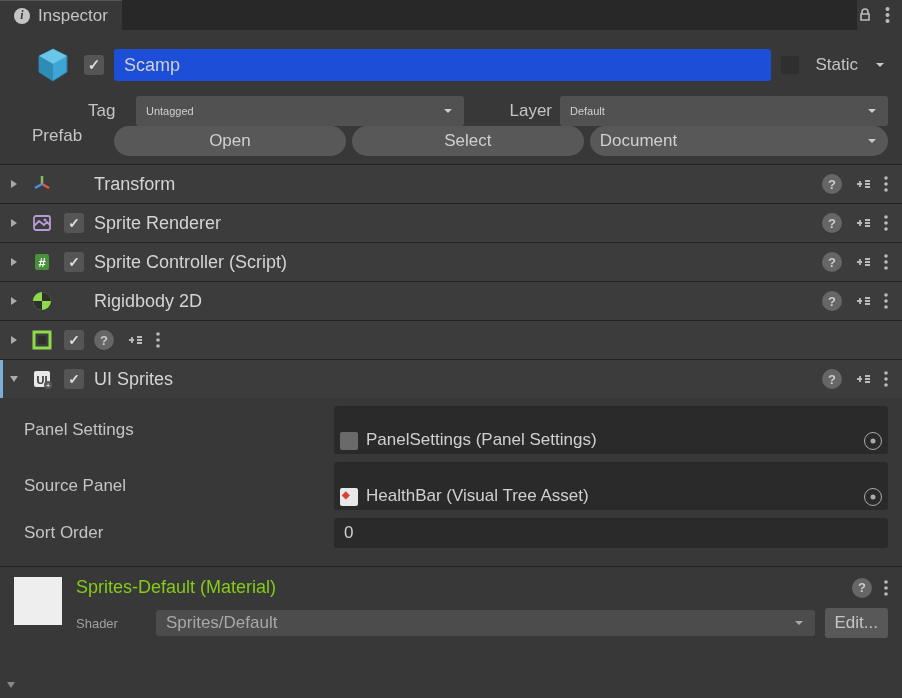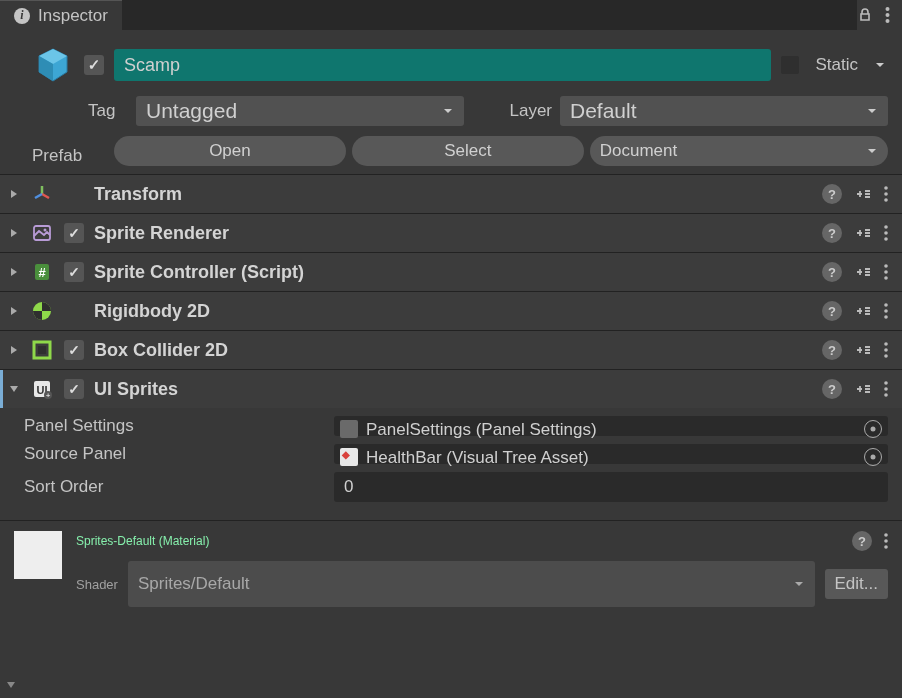--- a/index.html
+++ b/index.html
@@ -10,65 +10,65 @@
   .tab-icon { width: 16px; height: 16px; border-radius: 50%; background: #c4c4c4; display: flex; align-items: center; justify-content: center; color: #383838; font-weight: bold; font-size: 12px; font-style: italic; font-family: Georgia, serif; }
   .tab-spacer { flex: 1; }
   .topbar-right { display: flex; align-items: center; gap: 12px; padding-right: 12px; background: #383838; }
   .lock-icon svg, .dots-icon svg { display: block; }
   
   .header-section { padding: 14px 14px 8px 14px; }
   .header-row1 { display: flex; align-items: center; gap: 10px; padding-left: 18px; }
   .cube-icon { width: 42px; height: 42px; display: flex; align-items: center; justify-content: center; }
   .checkbox { width: 20px; height: 20px; background: #555; border-radius: 3px; display: flex; align-items: center; justify-content: center; }
   .checkbox.checked::after { content: "✓"; color: #ddd; font-weight: bold; font-size: 15px; }
-  .name-input { flex: 1; background: #0f766e; border: none; color: #d0d0d0; padding: 6px 10px; font-size: 18px; border-radius: 3px; height: 32px; }
+  .name-input { flex: 1; background: #1d4ed8; border: none; color: #d0d0d0; padding: 6px 10px; font-size: 18px; border-radius: 3px; height: 32px; }
   .static-check { width: 18px; height: 18px; background: #2f2f2f; border-radius: 2px; }
   .static-label { padding: 0 4px 0 6px; font-size: 17px; }
   .chevron-down { width: 16px; display: flex; align-items: center; justify-content: center; }
   
   .header-row2 { display: flex; align-items: center; gap: 8px; margin-top: 10px; padding-left: 74px; }
   .field-label { font-size: 17px; color: #c4c4c4; }
-  .dropdown { background: #515151; color: #d0d0d0; padding: 5px 10px; border-radius: 3px; display: flex; align-items: center; justify-content: space-between; font-size: 21px; height: 30px; }
+  .dropdown { background: #515151; color: #d0d0d0; padding: 5px 10px; border-radius: 3px; display: flex; align-items: center; justify-content: space-between; font-size: 11px; height: 30px; }
   .dropdown .dd-text { flex: 1; }
   
-  .header-row3 { display: flex; align-items: flex-end; gap: 6px; margin-top: 10px; padding-left: 18px; }
+  .header-row3 { display: flex; align-items: flex-start; gap: 6px; padding-left: 18px; }
   .prefab-label { width: 76px; font-size: 17px; }
   .btn { background: #585858; color: #d0d0d0; padding: 5px 0; text-align: center; border-radius: 15px; font-size: 17px; height: 30px; display: flex; align-items: center; justify-content: center; }
   
   .component { border-top: 1px solid #222; }
   .component-header { display: flex; align-items: center; gap: 10px; padding: 7px 14px 7px 8px; background: #3c3c3c; position: relative; }
   .foldout { width: 12px; display: flex; align-items: center; justify-content: center; }
   .comp-icon { width: 24px; height: 24px; display: flex; align-items: center; justify-content: center; }
   .comp-check { width: 20px; height: 20px; background: #555; border-radius: 3px; display: flex; align-items: center; justify-content: center; }
   .comp-check.checked::after { content: "✓"; color: #ddd; font-weight: bold; font-size: 14px; }
   .comp-check-spacer { width: 20px; }
-  .comp-title { flex: 1; font-weight: 700; font-size: 18px; color: #d4d4d4; }
+  .comp-title { flex: 1; font-weight: 400; font-size: 18px; color: #d4d4d4; }
   .comp-actions { display: flex; align-items: center; gap: 12px; }
   .help-icon { width: 20px; height: 20px; border-radius: 50%; background: #666; display: flex; align-items: center; justify-content: center; color: #ccc; font-size: 13px; font-weight: bold; }
   .preset-icon, .vdots-icon { display: flex; align-items: center; justify-content: center; }
   .expanded-indicator { position: absolute; left: 0; top: 0; bottom: 0; width: 3px; background: #7baed6; }
   
   .component-body { padding: 8px 14px 10px 24px; }
   .prop-row { display: flex; align-items: center; margin-bottom: 8px; }
   .prop-label { width: 310px; font-size: 17px; }
-  .object-field { flex: 1; background: #2a2a2a; border-radius: 3px; display: flex; align-items: flex-start; padding: 4px 6px; gap: 8px; height: 20px; }
+  .object-field { flex: 1; background: #2a2a2a; border-radius: 3px; display: flex; align-items: flex-end; padding: 4px 6px; gap: 8px; height: 48px; }
   .object-field-icon { width: 18px; height: 18px; background: #888; border-radius: 2px; display: flex; align-items: center; justify-content: center; }
   .object-field-text { flex: 1; font-size: 17px; color: #d0d0d0; }
   .object-picker { width: 18px; height: 18px; border: 1.5px solid #aaa; border-radius: 50%; position: relative; }
   .object-picker::after { content: ""; position: absolute; width: 5px; height: 5px; background: #aaa; border-radius: 50%; top: 50%; left: 50%; transform: translate(-50%, -50%); }
   .num-input { flex: 1; background: #2a2a2a; border: none; color: #d0d0d0; padding: 5px 10px; font-size: 17px; border-radius: 3px; height: 30px; }
   
   .material-section { border-top: 1px solid #222; padding: 10px 14px; display: flex; gap: 14px; }
   .material-thumb { width: 48px; height: 48px; background: #eee; }
   .material-info { flex: 1; }
   .material-title-row { display: flex; align-items: center; }
-  .material-title { flex: 1; font-size: 12px; color: #86efac; }
+  .material-title { flex: 1; font-size: 18px; color: #84cc16; }
   .shader-row { display: flex; align-items: center; gap: 10px; margin-top: 10px; }
   .shader-label { font-size: 13px; color: #a0a0a0; }
-  .shader-dd { flex: 1; background: #4c4c4c; padding: 5px 10px; border-radius: 3px; display: flex; align-items: center; justify-content: space-between; font-size: 17px; color: #a8a8a8; height: 46px; }
+  .shader-dd { flex: 1; background: #4c4c4c; padding: 5px 10px; border-radius: 3px; display: flex; align-items: center; justify-content: space-between; font-size: 17px; color: #a8a8a8; height: 26px; margin-left: 28px; }
   .edit-btn { background: #585858; color: #c4c4c4; padding: 5px 10px; border-radius: 3px; font-size: 17px; height: 30px; display: flex; align-items: center; }
   
   .bottom-foldout { position: absolute; bottom: 4px; left: 6px; }
 </style>
 </head>
 <body>
 
 <div class="tab-bar">
   <div class="tab">
     <span class="tab-icon">i</span>
@@ -283,21 +283,20 @@
           <path d="M2 1 L8 5 L2 9 Z" fill="#aaa"></path>
         </svg>
       </span>
     <span class="comp-icon">
       <svg width="22" height="22" viewBox="0 0 22 22">
           <rect x="3" y="3" width="16" height="16" fill="none" stroke="#8fd94a" stroke-width="3"></rect>
           <rect x="7" y="7" width="8" height="8" fill="#2f2f2f"></rect>
         </svg>
     </span>
     <span class="comp-check checked"></span>
-    <span class="comp-title">Box Collider 2D</span>
     <div class="comp-actions">
       <span class="help-icon">?</span>
       <span class="preset-icon">
           <svg width="18" height="18" viewBox="0 0 18 18">
             <path fill="none" stroke="#bbb" stroke-width="1.8" d="M3 9h5M6 6v6M11 6h5M11 9h5M11 12h5"></path>
           </svg>
         </span>
       <span class="vdots-icon">
           <svg width="4" height="16" viewBox="0 0 4 16">
             <circle cx="2" cy="2" r="1.8" fill="#bbb"></circle>

